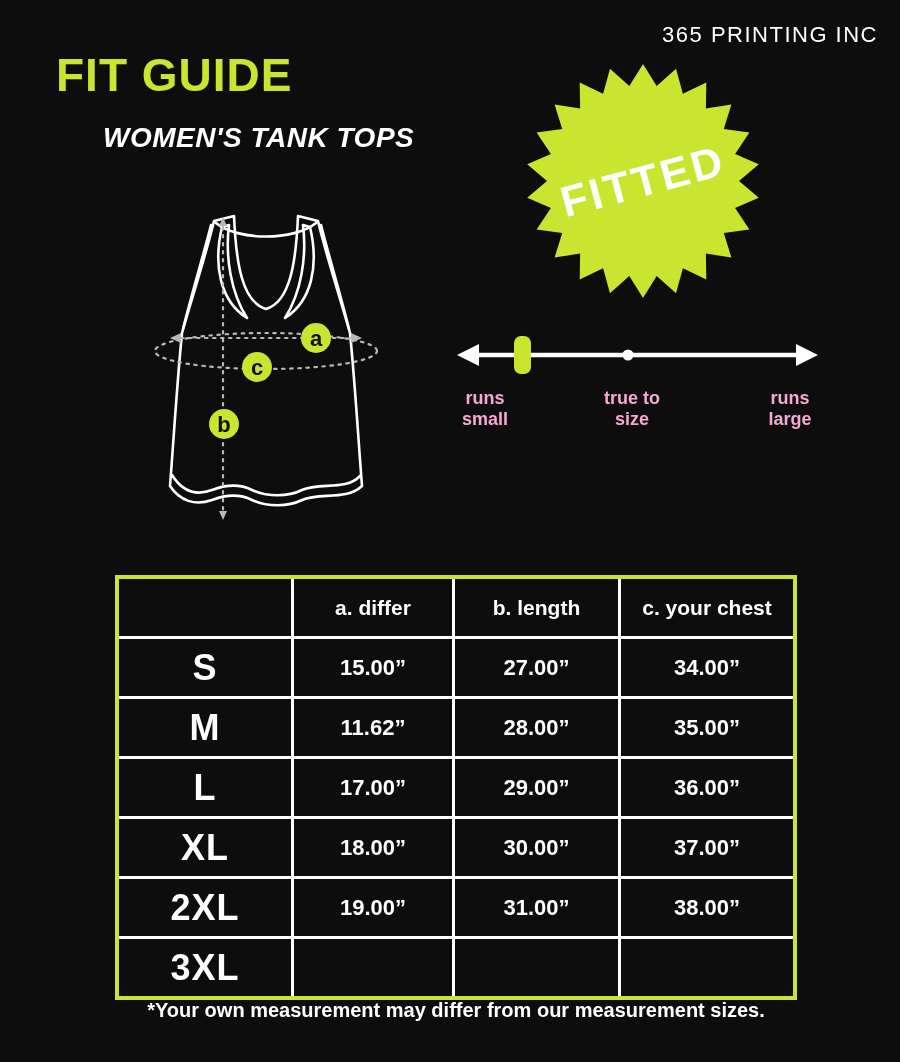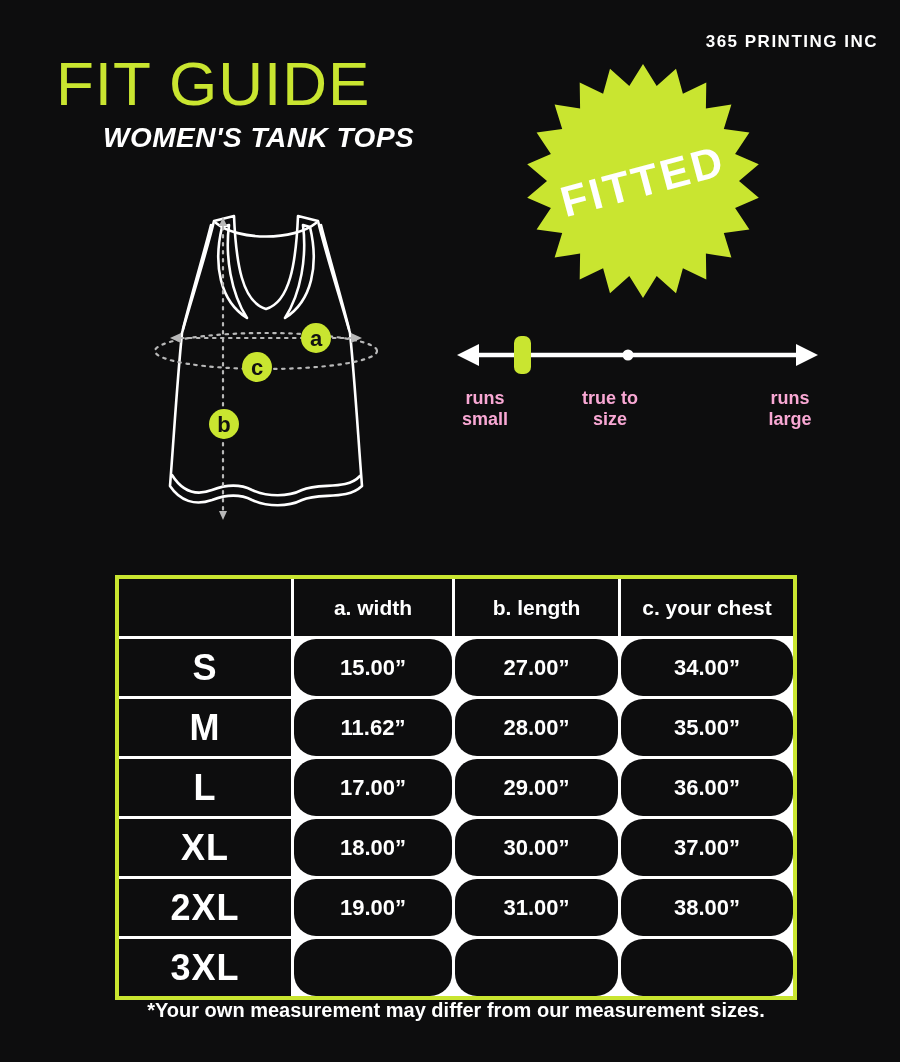--- a/index.html
+++ b/index.html
@@ -3,25 +3,25 @@
 <meta charset="utf-8">
 <style>
   html,body{margin:0;padding:0;background:#000;}
   .canvas{
     position:relative;width:900px;height:1062px;overflow:hidden;
     background:var(--bg,#0d0d0e);
     font-family:"Liberation Sans",sans-serif;color:#fff;
     --accent:#c9e530;
   }
   .brand{
-    position:absolute;top:22px;right:22px;font-size:17px;font-weight:700;
-    letter-spacing:1.5px;color:#fff;margin-top:10px;
+    position:absolute;top:22px;right:22px;font-size:22px;font-weight:400;
+    letter-spacing:1.5px;color:#fff;
   }
   .title{
-    position:absolute;left:56px;top:48px;font-size:62px;font-weight:400;
+    position:absolute;left:56px;top:48px;font-size:46px;font-weight:700;
     letter-spacing:1px;color:var(--accent);white-space:nowrap;
   }
   .subtitle{
     position:absolute;left:103px;top:122px;font-size:28px;font-weight:800;
     letter-spacing:0.5px;color:#fff;white-space:nowrap;font-style:italic;
   }
   .tank-svg{position:absolute;left:150px;top:205px;}
   .tank-line{fill:none;stroke:#fff;stroke-width:2.6;stroke-linejoin:round;stroke-linecap:round;}
   .dash-line{fill:none;stroke:#b8b8b8;stroke-width:2.2;stroke-dasharray:2.5 5.5;stroke-linecap:round;}
   .dash-arrow{fill:#b8b8b8;stroke:none;}
@@ -37,37 +37,37 @@
   .scale-line{stroke:#fff;stroke-width:4.5;}
   .scale-arrow{fill:#fff;}
   .scale-pill{fill:var(--accent);}
   .scale-dot{fill:#fff;}
   .scale-label{
     position:absolute;top:388px;text-align:center;font-size:18px;font-weight:800;
     line-height:21px;color:#f9a8d4;
   }
   .scale-label span{display:block;}
   .lbl-small{left:443px;width:84px;}
-  .lbl-true{left:558px;width:104px;}
+  .lbl-true{left:580px;width:104px;}
   .lbl-large{left:748px;width:84px;}
   .size-table{
     position:absolute;left:115px;top:575px;
     display:grid;
     grid-template-columns:172px 158px 163px 172px;
     grid-auto-rows:57px;
     gap:3px;background:#fff;
     border:4px solid var(--accent);
   }
   .cell{
     background:var(--bg,#0d0d0e);
     display:flex;align-items:center;justify-content:center;
   }
   .header-cell{font-size:21px;font-weight:800;}
   .size-cell{font-size:36px;font-weight:800;letter-spacing:1px;}
-  .value-cell{font-size:22px;font-weight:800;border-radius:22px;}
+  .value-cell{font-size:22px;font-weight:800;}
   .footnote{
     position:absolute;left:110px;width:692px;top:999px;text-align:center;
     font-size:20px;font-weight:800;color:#fff;
   }
 </style>
 </head>
 <body>
 
 <div class="canvas" style="--accent: #c9e530; --bg: #0d0d0e;">
 
@@ -146,21 +146,21 @@
     <span>true to</span>
     <span>size</span>
   </div>
   <div class="scale-label lbl-large">
     <span>runs</span>
     <span>large</span>
   </div>
 
   <div class="size-table">
       <div class="cell header-cell"></div>
-      <div class="cell header-cell">a. width</div>
+      <div class="cell header-cell">a. differ</div>
       <div class="cell header-cell">b. length</div>
       <div class="cell header-cell">c. your chest</div>
       <div class="cell size-cell">S</div>
       <div class="cell value-cell">15.00”</div>
       <div class="cell value-cell">27.00”</div>
       <div class="cell value-cell">34.00”</div>
       <div class="cell size-cell">M</div>
       <div class="cell value-cell">11.62”</div>
       <div class="cell value-cell">28.00”</div>
       <div class="cell value-cell">35.00”</div>

